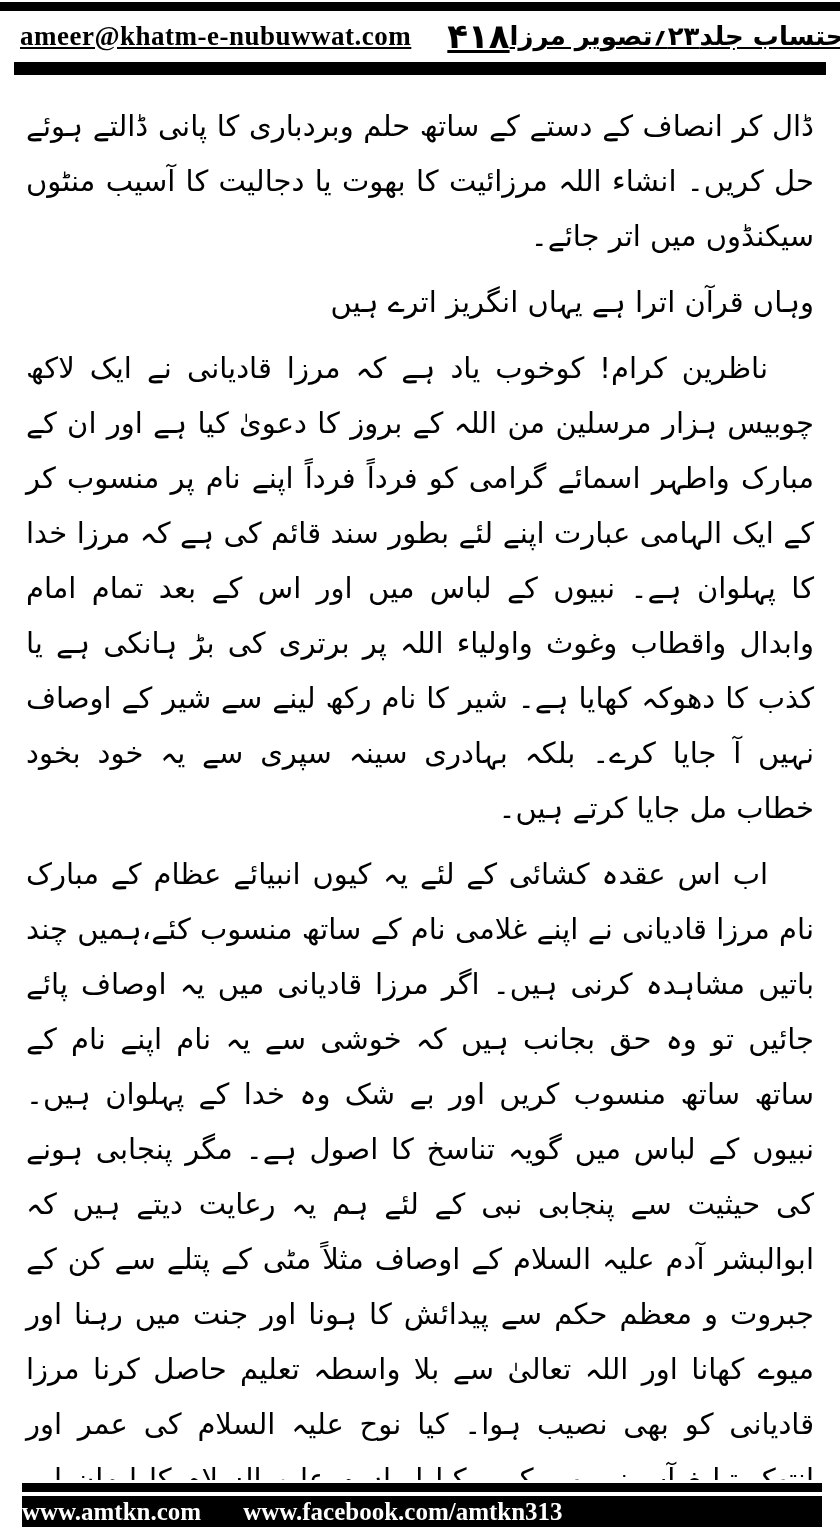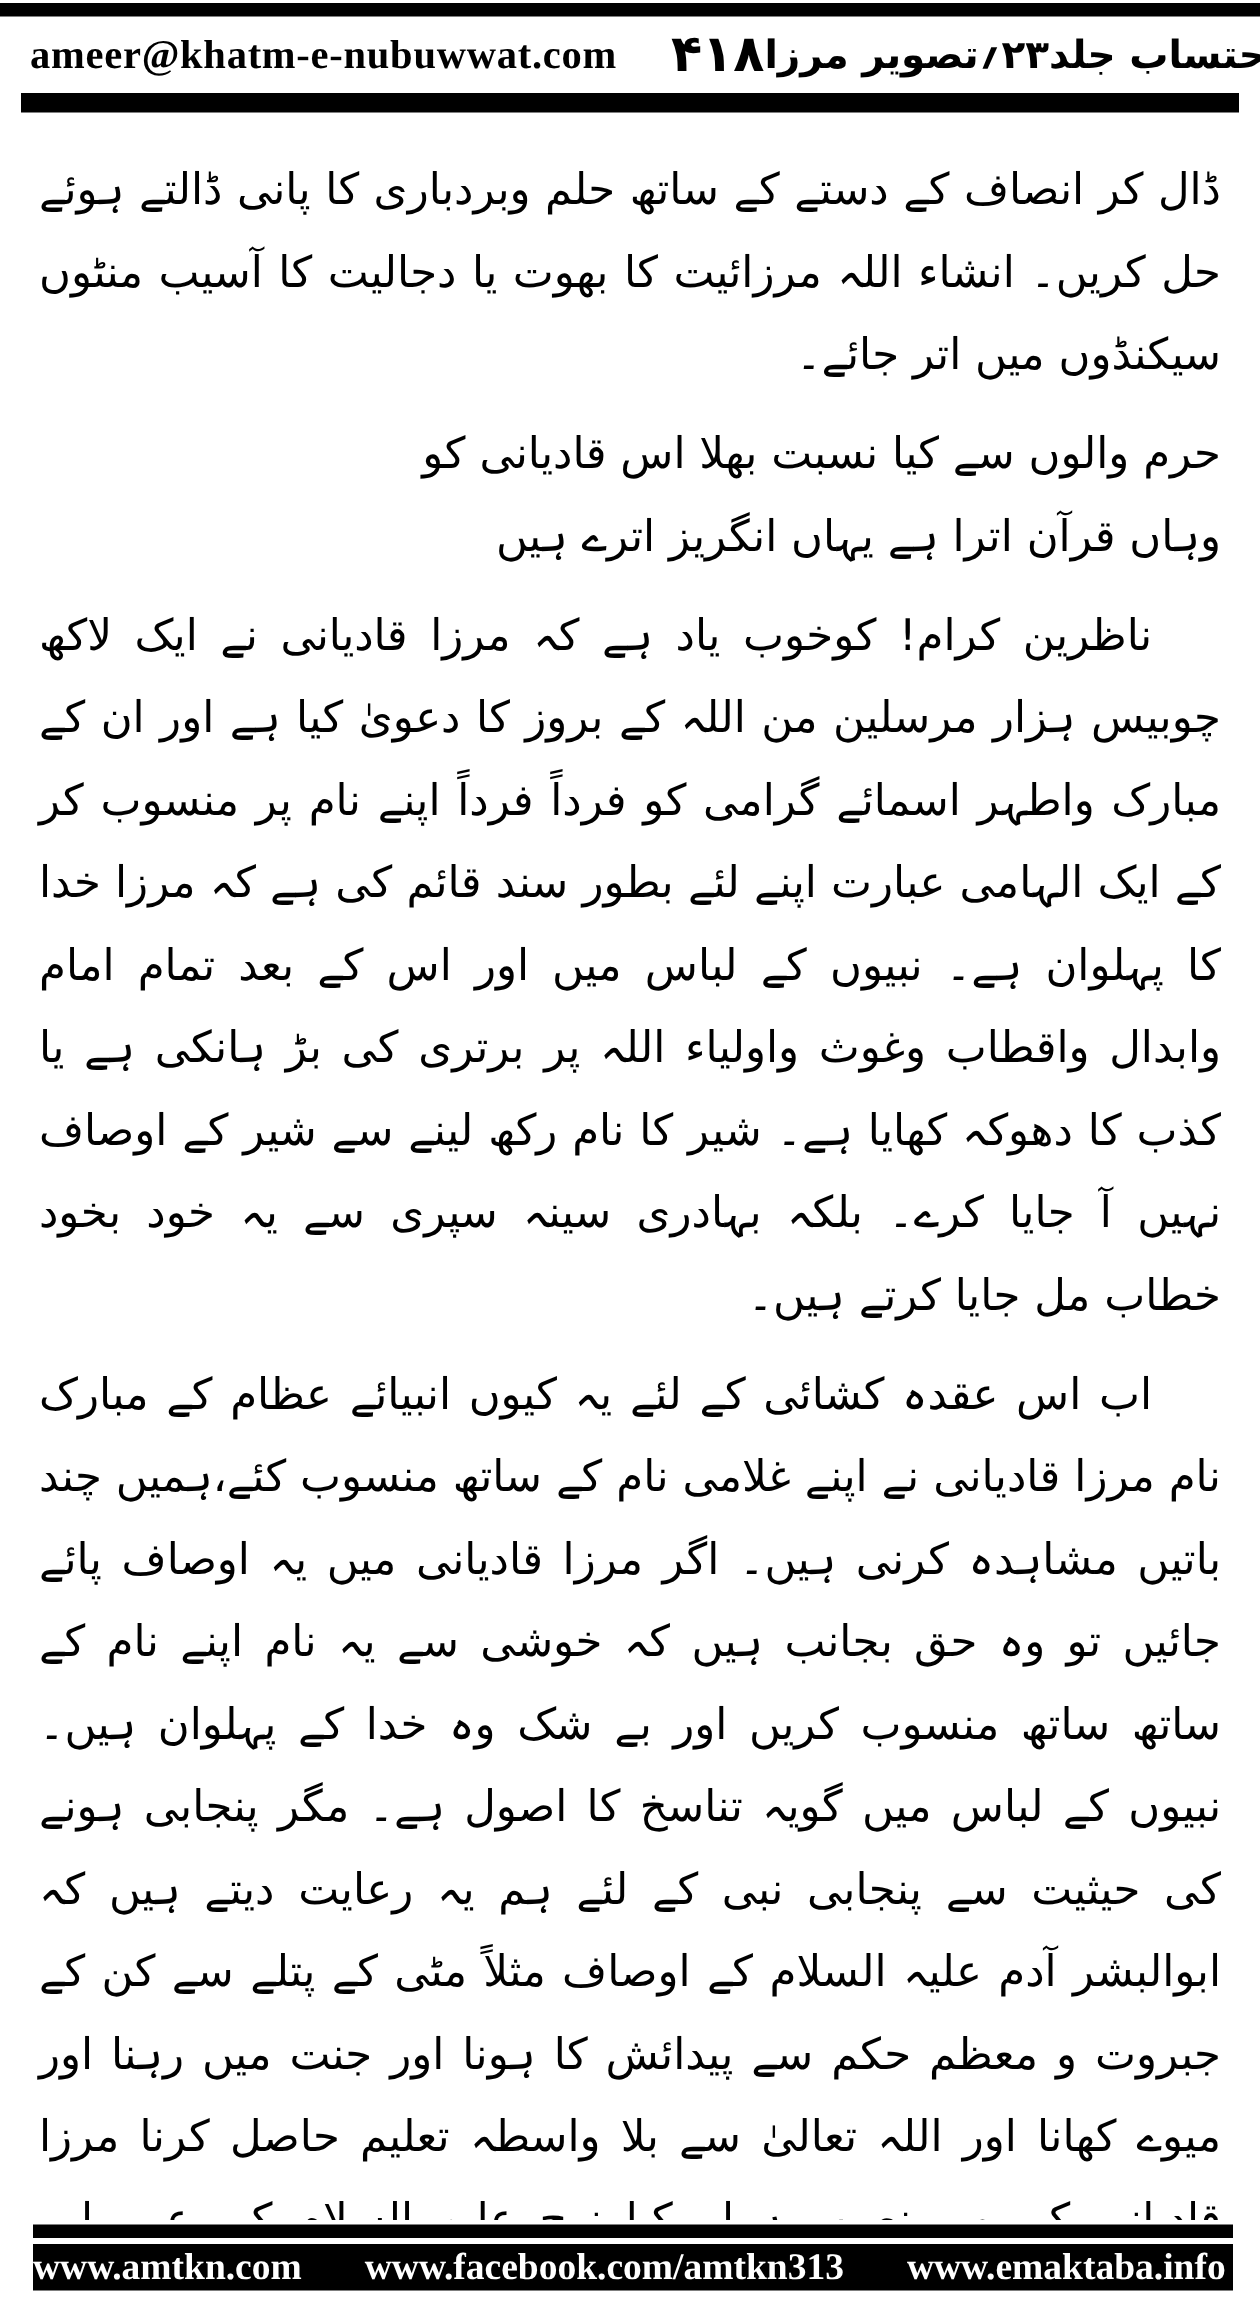--- a/index.html
+++ b/index.html
@@ -20,20 +20,21 @@
     left: 0; top: 2px;
     width: 840px; height: 9px;
     background: #000;
   }
   .header {
     position: absolute;
     left: 0; top: 12px;
     width: 840px; height: 48px;
     display: flex;
     align-items: center;
+    text-decoration: underline;
   }
   .header-email {
     font-family: "Liberation Serif", "DejaVu Serif", serif;
     font-weight: bold;
     font-size: 27px;
     margin-left: 20px;
     letter-spacing: 0.5px;
     white-space: nowrap;
   }
   .header-pageno {
@@ -114,30 +115,28 @@
     <span class="header-pageno">۴۱۸</span>
     <span class="header-title">احتساب جلد۲۳؍تصویر مرزا</span>
   </div>
 
   <div class="header-rule"></div>
 
   <div class="body-text">
     <p>ڈال کر انصاف کے دستے کے ساتھ حلم وبردباری کا پانی ڈالتے ہوئے حل کریں۔ انشاء اللہ مرزائیت کا بھوت یا دجالیت کا آسیب منٹوں سیکنڈوں میں اتر جائے۔</p>
 
     <p class="couplet">
-      <span class="verse">حرم والوں سے کیا نسبت بھلا اس قادیانی کو</span>
       <span class="verse">وہاں قرآن اترا ہے یہاں انگریز اترے ہیں</span>
     </p>
 
     <p class="para-indent">ناظرین کرام! کوخوب یاد ہے کہ مرزا قادیانی نے ایک لاکھ چوبیس ہزار مرسلین من اللہ کے بروز کا دعویٰ کیا ہے اور ان کے مبارک واطہر اسمائے گرامی کو فرداً فرداً اپنے نام پر منسوب کر کے ایک الہامی عبارت اپنے لئے بطور سند قائم کی ہے کہ مرزا خدا کا پہلوان ہے۔ نبیوں کے لباس میں اور اس کے بعد تمام امام وابدال واقطاب وغوث واولیاء اللہ پر برتری کی بڑ ہانکی ہے یا کذب کا دھوکہ کھایا ہے۔ شیر کا نام رکھ لینے سے شیر کے اوصاف نہیں آ جایا کرے۔ بلکہ بہادری سینہ سپری سے یہ خود بخود خطاب مل جایا کرتے ہیں۔</p>
 
     <p class="para-indent">اب اس عقدہ کشائی کے لئے یہ کیوں انبیائے عظام کے مبارک نام مرزا قادیانی نے اپنے غلامی نام کے ساتھ منسوب کئے،ہمیں چند باتیں مشاہدہ کرنی ہیں۔ اگر مرزا قادیانی میں یہ اوصاف پائے جائیں تو وہ حق بجانب ہیں کہ خوشی سے یہ نام اپنے نام کے ساتھ ساتھ منسوب کریں اور بے شک وہ خدا کے پہلوان ہیں۔ نبیوں کے لباس میں گویہ تناسخ کا اصول ہے۔ مگر پنجابی ہونے کی حیثیت سے پنجابی نبی کے لئے ہم یہ رعایت دیتے ہیں کہ ابوالبشر آدم علیہ السلام کے اوصاف مثلاً مٹی کے پتلے سے کن کے جبروت و معظم حکم سے پیدائش کا ہونا اور جنت میں رہنا اور میوے کھانا اور اللہ تعالیٰ سے بلا واسطہ تعلیم حاصل کرنا مرزا قادیانی کو بھی نصیب ہوا۔ کیا نوح علیہ السلام کی عمر اور انتھک تبلیغ آپ نے بھی کی۔ کیا ابراہیم علیہ السلام کا ایمان اور راہ مولا میں ریوڑ کے ریوڑ صرف ایک نام کے سننے پر آپ نے بھی قربان کئے۔ کیا اپنے لخت جگر اسماعیل کی طرح کسی قربانی پر آپ بھی تیار ہوئے۔ کیا حکومت کے ڈر کو بالائے طاق رکھتے ہوئے ان کے قابل قدر معبودوں کو وقود النار اور ہیزم جہنم کہتے ہوئے بتوں کو توڑا۔ کیا آپ نے سنت انبیاء پر ہجرت کی۔ کیا اسماعیل کی سی اطاعت میں آپ نے راہ مولا میں سر پیش کیا۔ کیا زکریا علیہ السلام کی طرح آپ کی گردن پہ بھی کبھی آرا چلا اور اف تک نہ کی۔ کیا یونس علیہ السلام کی طرح آپ بھی مچھلی کے پیٹ میں اندھیرے میں مقید رہے۔ کیا یعقوب علیہ السلام کی طرح یاد الٰہی میں آپ بھی مشغول ہوئے اور امتحان میں پورے اترے۔ کیا موسیٰ کی طرح آپ سے بھی اللہ تعالیٰ نے ہم کلامی کی</p>
   </div>
 
   <div class="footer-thin-rule"></div>
 
   <div class="footer-bar">
     <span>www.amtkn.com</span>
     <span>www.facebook.com/amtkn313</span>
-    <span>www.emaktaba.info</span>
   </div>
 
 </div>
 
 </body></html>

